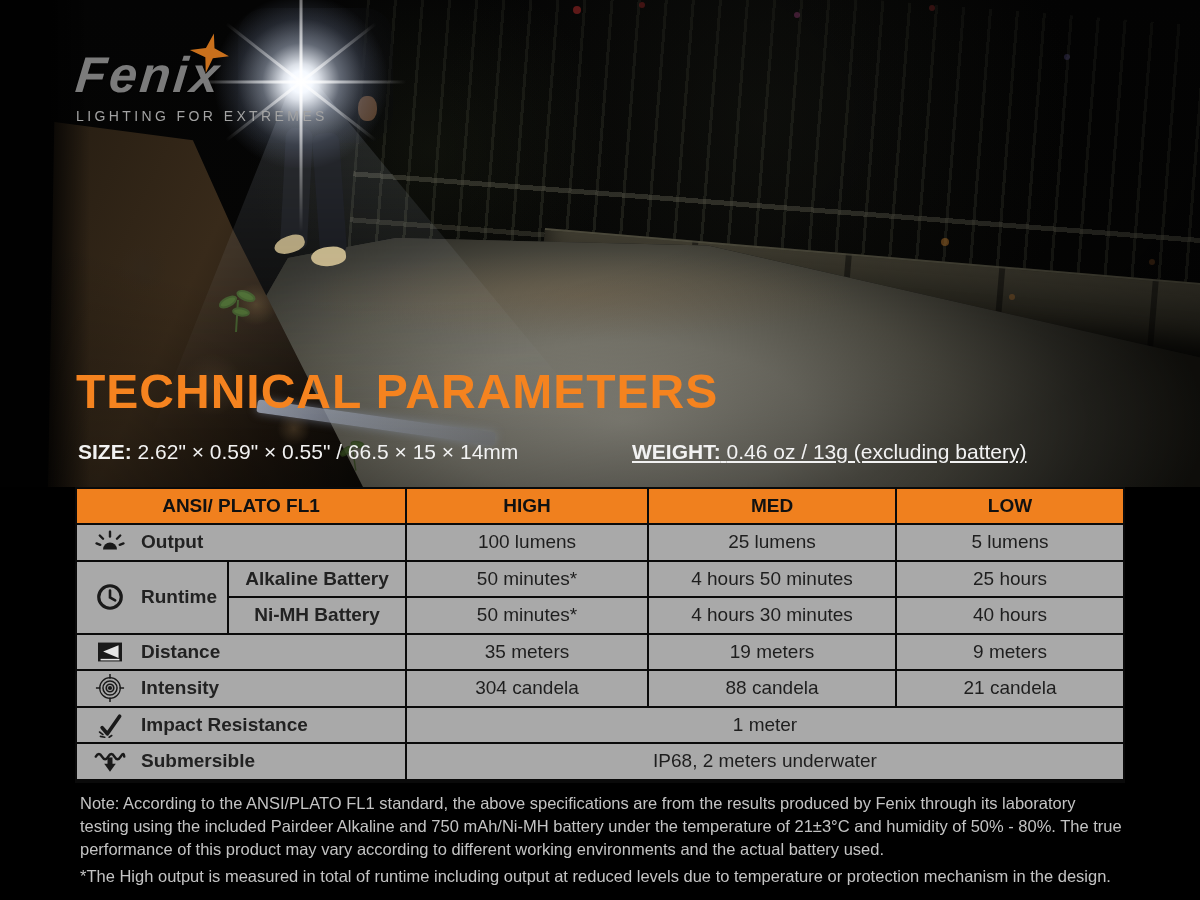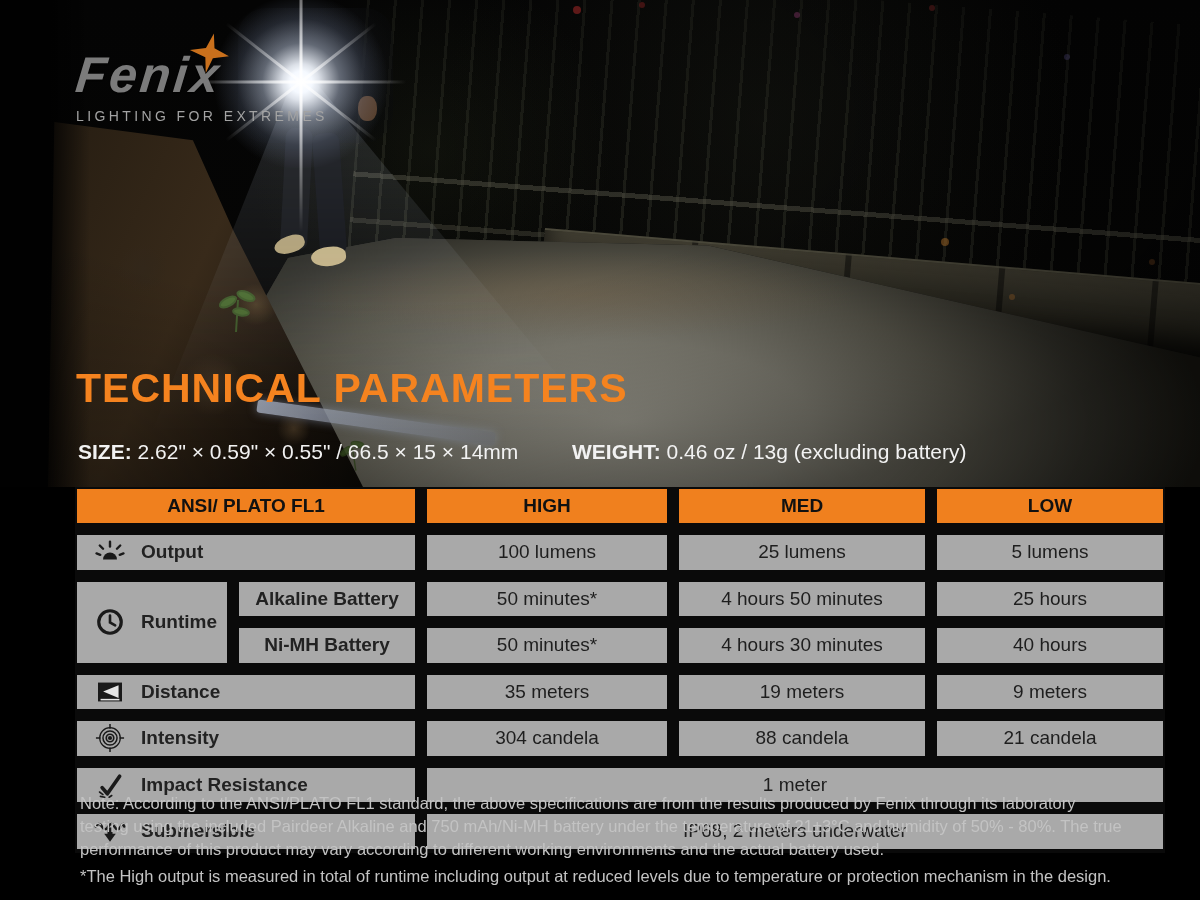--- a/index.html
+++ b/index.html
@@ -86,33 +86,33 @@
 
   
   .logo{position:absolute;left:76px;top:50px;z-index:12;}
   .logo-word{font-size:50px;font-weight:bold;font-style:italic;letter-spacing:3px;
         color:#7b7b7b;line-height:1;transform:skewX(-6deg);display:inline-block;
         text-shadow:0 1px 1px rgba(0,0,0,.6);}
   .logo-star{position:absolute;left:112px;top:-18px;}
   .logo-tag{margin-top:8px;font-size:14px;letter-spacing:3.4px;color:#a3a3a3;}
 
   
-  .title{position:absolute;left:76px;top:368px;z-index:12;font-size:41px;font-weight:bold;
+  .title{position:absolute;left:76px;top:368px;z-index:12;font-size:48px;font-weight:bold;
          color:#F5831F;letter-spacing:1px;line-height:1;}
   .specline{position:absolute;left:0;top:440px;width:1200px;z-index:12;font-size:21px;color:#f2f2f2;}
   .spec-size{position:absolute;left:78px;top:0;white-space:nowrap;}
-  .spec-weight{position:absolute;left:572px;top:0;white-space:nowrap;}
+  .spec-weight{position:absolute;left:632px;top:0;white-space:nowrap;text-decoration:underline;}
   .spec-label{font-weight:bold;}
 
   
   .spec-table{position:absolute;left:75px;top:487px;z-index:12;
         display:grid;
         grid-template-columns:150px 176px 240px 246px 226px;
         grid-template-rows:34px repeat(7,34.5px);
-        gap:12px;background:#0a0a0a;border:2px solid #0a0a0a;border-bottom-width:4px;}
+        gap:2px;background:#0a0a0a;border:2px solid #0a0a0a;border-bottom-width:4px;}
   .cell{background:#a9a9a9;display:flex;align-items:center;justify-content:center;
         font-size:19px;color:#1e1e1e;overflow:hidden;}
   .cell.head{background:#F0801E;font-weight:bold;color:#111;}
   .cell.label{justify-content:flex-start;padding-left:17px;gap:15px;font-weight:bold;color:#222;}
   .cell.battery{font-weight:bold;color:#222;}
   .icn{flex:0 0 auto;display:flex;align-items:center;justify-content:center;width:32px;}
 
   
   .notes{position:absolute;left:76px;top:788px;width:1052px;z-index:12;
          color:#c3c3c3;font-size:16.5px;line-height:1.4;}

